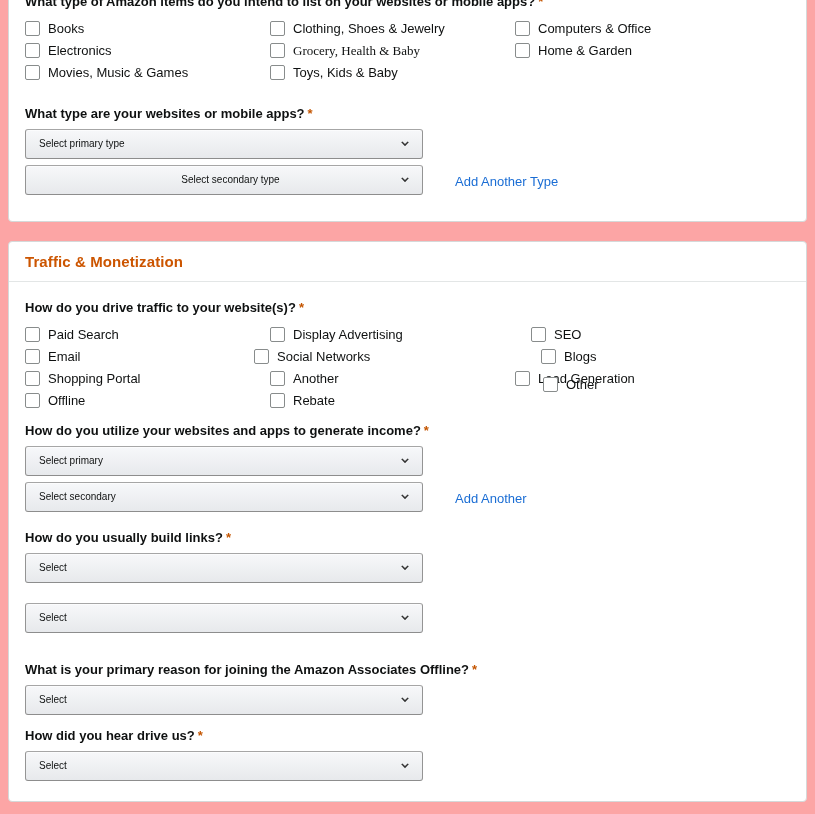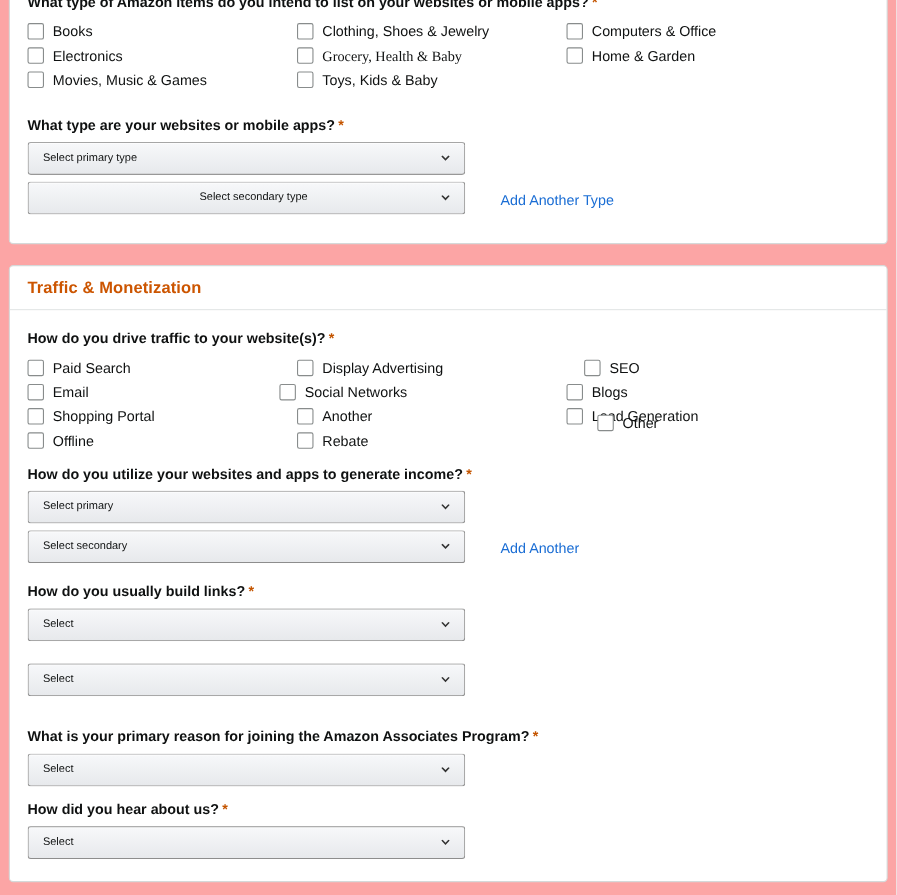--- a/index.html
+++ b/index.html
@@ -232,21 +232,21 @@
           <span class="cb-text">SEO</span>
         </label>
         <label class="cb-item" style="left:0px;top:22px;">
           <span class="cb-box"></span>
           <span class="cb-text">Email</span>
         </label>
         <label class="cb-item" style="left:229px;top:22px;">
           <span class="cb-box"></span>
           <span class="cb-text">Social Networks</span>
         </label>
-        <label class="cb-item" style="left:490px;top:22px;">
+        <label class="cb-item" style="left:516px;top:22px;">
           <span class="cb-box"></span>
           <span class="cb-text">Blogs</span>
         </label>
         <label class="cb-item" style="left:0px;top:44px;">
           <span class="cb-box"></span>
           <span class="cb-text">Shopping Portal</span>
         </label>
         <label class="cb-item" style="left:245px;top:44px;">
           <span class="cb-box"></span>
           <span class="cb-text">Another</span>
@@ -313,35 +313,35 @@
         <span class="select-caret">
           <svg width="12" height="12" viewBox="0 0 12 12">
               <path d="M2.2 4.2 L6 8.2 L9.8 4.2 L8.6 3.4 L6 6.1 L3.4 3.4 Z" fill="#333"></path>
             </svg>
         </span>
       </div>
     </div>
 
     <div class="question" style="top:420px;">
       <div class="q-label">
-        <span>What is your primary reason for joining the Amazon Associates Program?</span><span class="req">*</span>
+        <span>What is your primary reason for joining the Amazon Associates Offline?</span><span class="req">*</span>
       </div>
       <div class="select" style="margin-top:7px;">
         <span class="select-text">Select</span>
         <span class="select-caret">
           <svg width="12" height="12" viewBox="0 0 12 12">
               <path d="M2.2 4.2 L6 8.2 L9.8 4.2 L8.6 3.4 L6 6.1 L3.4 3.4 Z" fill="#333"></path>
             </svg>
         </span>
       </div>
     </div>
 
     <div class="question" style="top:486px;">
       <div class="q-label">
-        <span>How did you hear about us?</span><span class="req">*</span>
+        <span>How did you hear drive us?</span><span class="req">*</span>
       </div>
       <div class="select" style="margin-top:7px;">
         <span class="select-text">Select</span>
         <span class="select-caret">
           <svg width="12" height="12" viewBox="0 0 12 12">
               <path d="M2.2 4.2 L6 8.2 L9.8 4.2 L8.6 3.4 L6 6.1 L3.4 3.4 Z" fill="#333"></path>
             </svg>
         </span>
       </div>
     </div>

